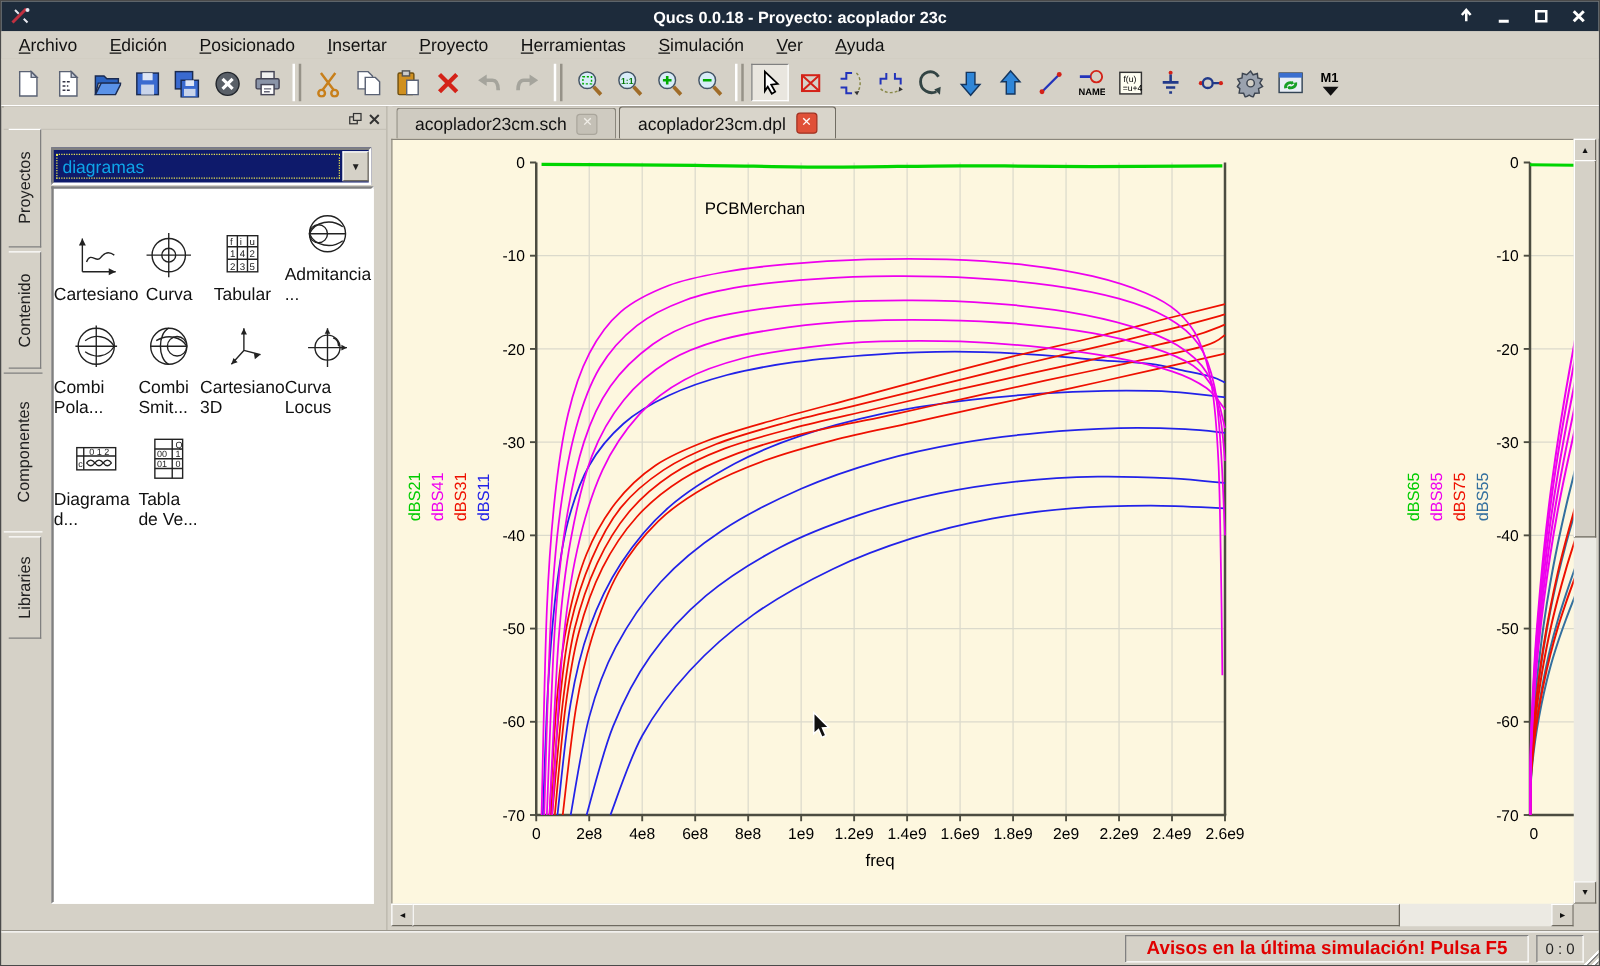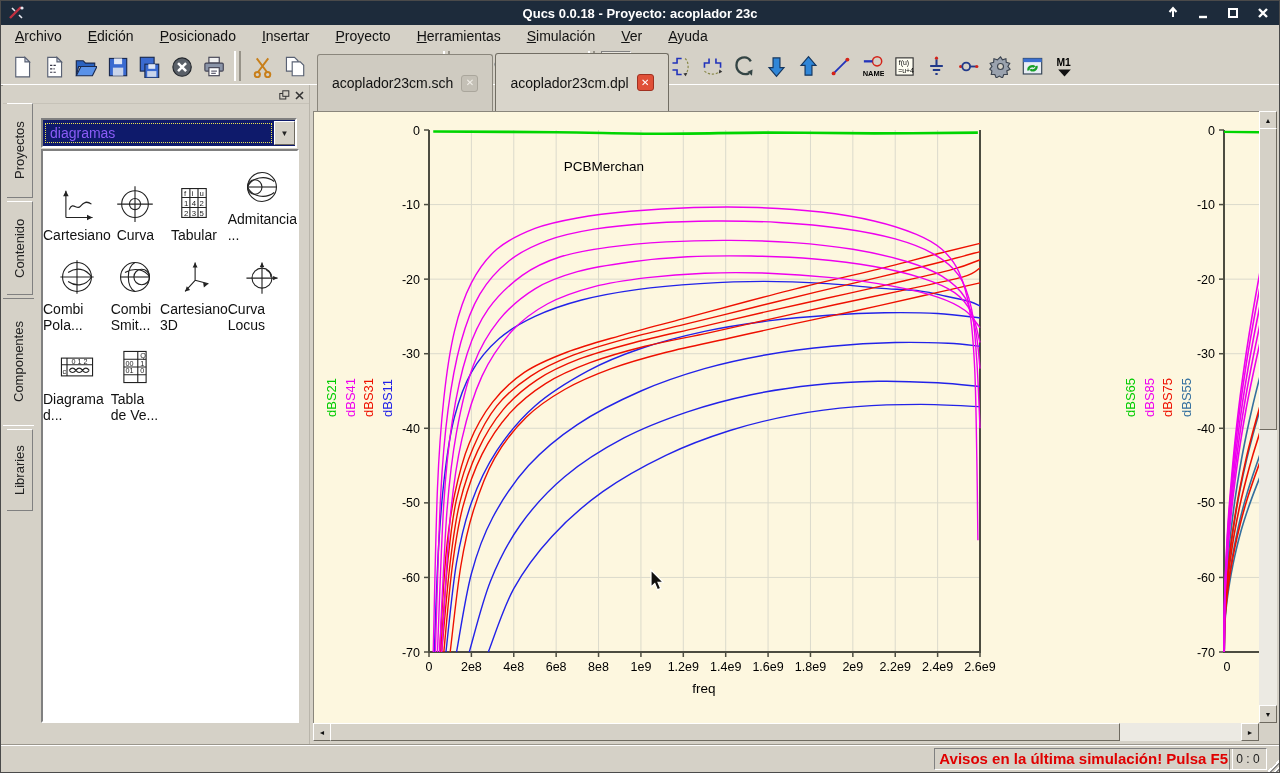--- a/index.html
+++ b/index.html
@@ -26,45 +26,45 @@
   
   .dock{position:absolute;left:2px;top:0;width:306px;height:660px;background:#d5d1c7;}
   .dock-header{position:absolute;left:0;top:2px;width:100%;height:16px;border-bottom:1px solid #c6c2b8;}
   .dock-hbtn{position:absolute;top:1px;width:14px;height:14px;display:flex;align-items:center;justify-content:center;}
   .dock-hbtn svg{width:11px;height:11px;}
   .side-tabs{position:absolute;left:0;top:18px;width:31px;}
   .side-tab{writing-mode:vertical-rl;transform:rotate(180deg);display:flex;align-items:center;justify-content:center;font-size:13px;color:#222;background:#d5d1c7;border:1px solid;border-color:#808080 #fff #fff #808080;border-right:none;box-sizing:border-box;width:26px;margin-left:4px;margin-bottom:3px;}
   .side-tab.active{width:31px;margin-left:0;border:none;border-top:1px solid #fff;border-bottom:1px solid #808080;}
   .dock-panel{position:absolute;left:33px;top:18px;right:2px;bottom:2px;}
   .combo{position:absolute;left:5px;top:15px;right:10px;height:26px;background:#0e1a6b;border:2px solid;border-color:#808080 #fff #fff #808080;display:flex;align-items:center;}
-  .combo .combo-text{color:#8b5cf6;font-size:14px;padding-left:5px;outline:1px dotted #e8e452;outline-offset:-1px;flex:1;height:20px;line-height:20px;margin:2px;}
+  .combo .combo-text{color:#0ea5e9;font-size:14px;padding-left:5px;outline:1px dotted #e8e452;outline-offset:-1px;flex:1;height:20px;line-height:20px;margin:2px;}
   .combo-btn{width:19px;height:22px;background:#d5d1c7;border:1px solid;border-color:#fff #6e6a60 #6e6a60 #fff;display:flex;align-items:center;justify-content:center;font-size:8px;color:#222;}
   .dock-list{position:absolute;left:5px;top:46px;right:8px;bottom:20px;background:#fff;border:2px solid;border-color:#808080 #fff #fff #808080;overflow:hidden;display:grid;grid-template-columns:1fr 1fr 1fr 1fr;grid-auto-rows:90px;padding-top:10px;}
   .comp-item{display:flex;flex-direction:column;align-items:center;justify-content:flex-end;color:#111;font-size:14px;padding-bottom:8px;}
   .comp-item svg{width:40px;height:40px;margin-bottom:4px;}
   .splitter{position:absolute;left:308px;top:0;width:4px;height:660px;background:#d5d1c7;border-left:1px solid #b9b5ab;}
   
   .docarea{position:absolute;left:310px;top:0;width:968px;height:660px;}
   .tabbar{position:absolute;left:0;top:0;width:100%;height:26px;display:flex;align-items:flex-end;background:#d5d1c7;padding-left:6px;}
-  .doc-tab{height:24px;display:flex;align-items:center;gap:8px;padding:16px 14px;font-size:14px;color:#111;background:#cfcbc1;border:1px solid #8a867c;border-bottom:none;border-radius:3px 3px 0 0;margin-right:2px;}
+  .doc-tab{height:24px;display:flex;align-items:center;gap:8px;padding:0 14px;font-size:14px;color:#111;background:#cfcbc1;border:1px solid #8a867c;border-bottom:none;border-radius:3px 3px 0 0;margin-right:2px;}
   .doc-tab.active{background:#d9d5cb;height:25px;border-color:#716d63;}
   .tab-close{width:15px;height:15px;border-radius:3px;display:flex;align-items:center;justify-content:center;font-size:10px;line-height:1;}
   .tab-close.gray{background:#c4c0b6;color:#f2efe9;border:1px solid #aaa69c;}
   .tab-close.red{background:#e05038;color:#fff;border:1px solid #a03020;}
   .viewport{position:absolute;left:2px;top:26px;width:946px;height:612px;background:#fdf7df;border-left:1px solid #8a867c;border-top:1px solid #8a867c;overflow:hidden;}
   svg text{font-family:"Liberation Sans",sans-serif;}
   
   .vscroll{position:absolute;left:948px;top:26px;width:18px;height:612px;background:#eceae3;}
   .hscroll{position:absolute;left:2px;top:638px;width:946px;height:18px;background:#eceae3;}
   .sbtn{position:absolute;background:#d5d1c7;border:1px solid;border-color:#fff #6e6a60 #6e6a60 #fff;display:flex;align-items:center;justify-content:center;font-size:7px;color:#111;}
   .sthumb{position:absolute;background:#d5d1c7;border:1px solid;border-color:#fff #6e6a60 #6e6a60 #fff;}
   .scorner{position:absolute;left:948px;top:638px;width:18px;height:18px;background:#d5d1c7;}
   
   .statusbar{position:absolute;left:0;top:744px;width:1278px;height:27px;background:#d5d1c7;border-top:1px solid #fff;box-shadow:0 -1px 0 #9a968c;}
-  .status-msg{position:absolute;right:46px;top:2px;height:20px;line-height:20px;padding:0 4px;border:1px solid;border-color:#808080 #fff #fff #808080;color:#e00000;font-weight:bold;font-size:15px;}
+  .status-msg{position:absolute;right:56px;top:2px;height:20px;line-height:20px;padding:0 16px;border:1px solid;border-color:#808080 #fff #fff #808080;color:#e00000;font-weight:bold;font-size:15px;}
   .status-pos{position:absolute;right:12px;top:2px;height:20px;line-height:20px;min-width:36px;text-align:center;border:1px solid;border-color:#808080 #fff #fff #808080;color:#222;font-size:12px;}
   .grip{position:absolute;right:0;bottom:0;width:13px;height:13px;background:
     linear-gradient(135deg,transparent 50%,#fff 50%,#fff 58%,#888 58%,#888 66%,transparent 66%,transparent 74%,#fff 74%,#fff 82%,#888 82%,#888 90%,transparent 90%);}
 </style>
 </head>
 <body>
 
 <div class="window">
 
   <div class="titlebar">

